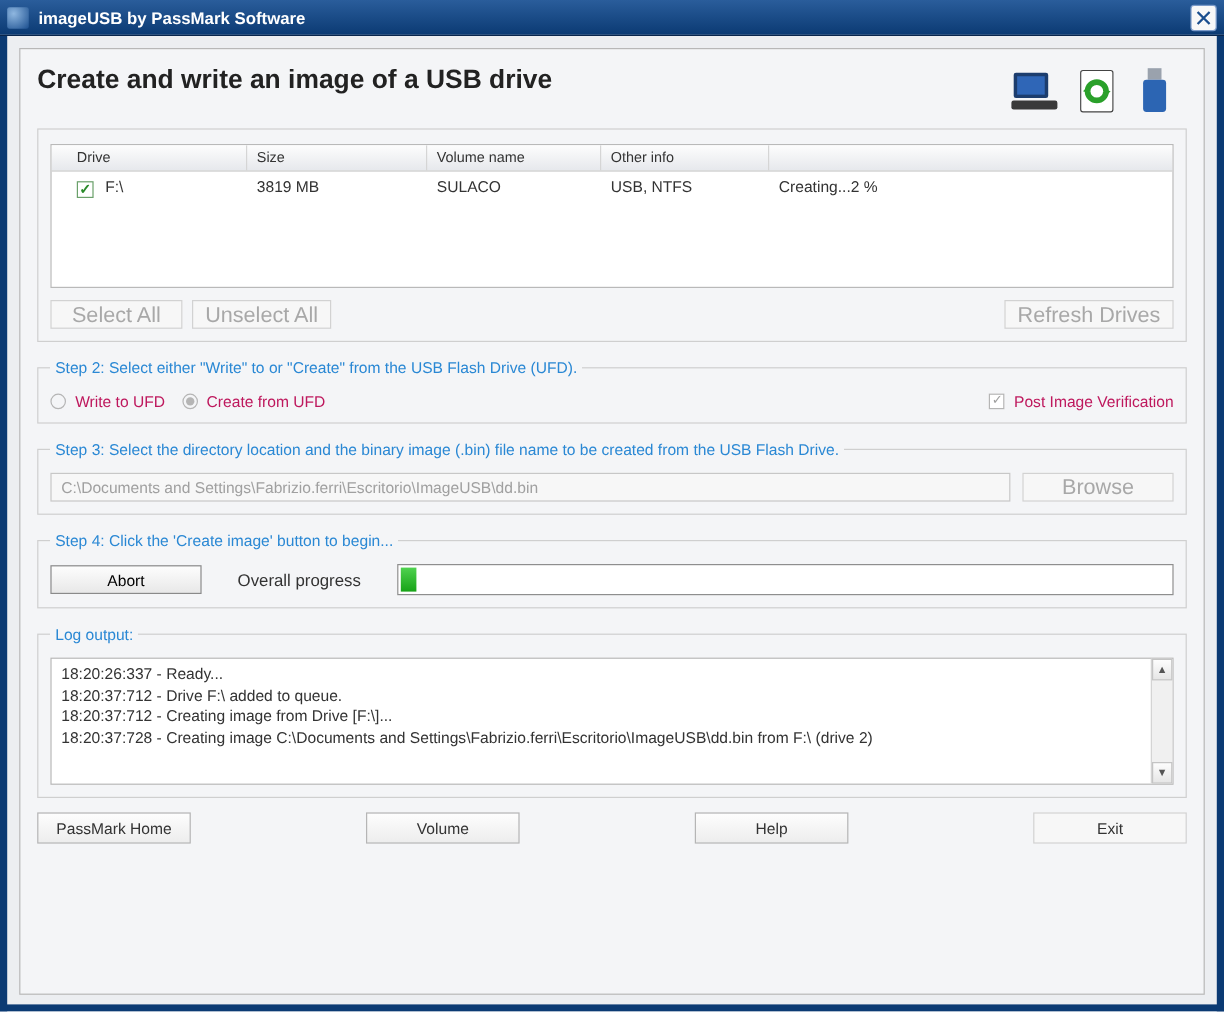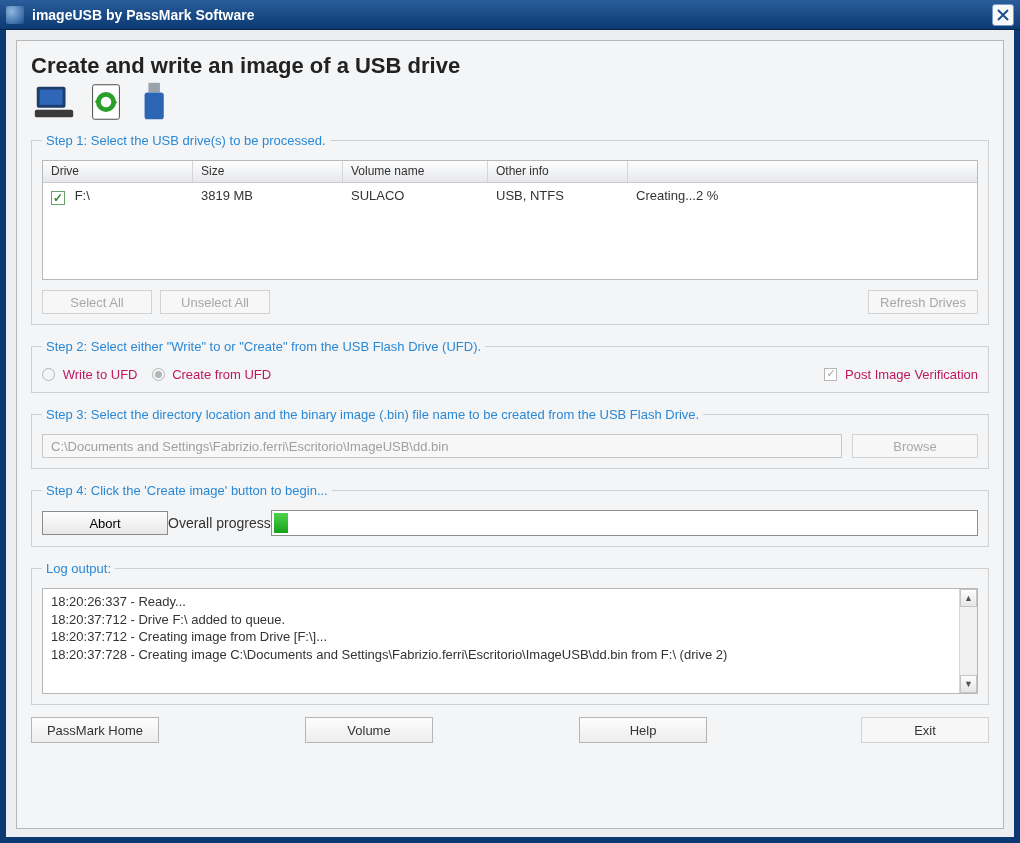--- a/index.html
+++ b/index.html
@@ -64,21 +64,20 @@
     background: #f4f5f7;
     border: 1px solid #b7b7b7;
     padding: 12px 14px 10px 14px;
     display: flex;
     flex-direction: column;
   }
   .header-row {
     display: flex;
     align-items: flex-start;
     margin-bottom: 8px;
-    flex-direction: column;
   }
   h1 {
     margin: 0;
     font-size: 22px;
     font-weight: bold;
     color: #222;
     flex: 1;
   }
   .header-icons {
     display: flex;
@@ -110,21 +109,21 @@
     background: linear-gradient(to bottom, #fdfdfd, #e6e8ec);
     border-bottom: 1px solid #c8c8c8;
     height: 22px;
     font-size: 12px;
     color: #333;
   }
   .dt-head > div {
     padding: 3px 8px;
     border-right: 1px solid #d5d5d5;
   }
-  .col-drive { width: 150px; }
+  .col-drive { width: 150px; margin-left: 13px; }
   .col-size  { width: 150px; }
   .col-vol   { width: 145px; }
   .col-other { width: 140px; }
   .col-status{ width: 210px; }
   .col-sp    { flex: 1; border-right: none !important; }
   .dt-row {
     display: flex;
     height: 24px;
     align-items: center;
     font-size: 13px;
@@ -151,21 +150,21 @@
     display: flex;
     margin-top: 10px;
     gap: 8px;
   }
   .btn {
     height: 24px;
     min-width: 110px;
     border: 1px solid #b5b5b5;
     background: linear-gradient(to bottom, #fdfdfd, #ededed);
     color: #444;
-    font-size: 13px;
+    font-size: 18px;
     padding: 0 10px;
     cursor: pointer;
   }
   .btn.disabled {
     color: #a8a8a8;
     background: #f7f7f7;
     border-color: #d2d2d2;
     cursor: default;
   }
   .spacer { flex: 1; }
@@ -214,21 +213,21 @@
   .path-input {
     flex: 1;
     height: 24px;
     border: 1px solid #c7c7c7;
     padding: 0 8px;
     background: #f7f7f7;
     color: #a0a0a0;
     font-size: 13px;
   }
   
-  .step4-row { display: flex; align-items: center; gap: 0; }
+  .step4-row { display: flex; align-items: center; gap: 30px; }
   .abort-btn {
     width: 126px; height: 24px;
     border: 1px solid #8a8a8a;
     background: linear-gradient(to bottom, #fdfdfd, #e8e8e8);
     font-size: 13px;
     cursor: pointer;
   }
   .progress-label { font-size: 14px; color: #333; }
   .progress-outer {
     flex: 1;
@@ -314,21 +313,20 @@
             <path d="M18 26 l-6 -2 5 -5 z" fill="#2aa02a"></path>
           </svg>
           <svg class="hdr-icon" viewBox="0 0 48 48">
             <rect x="14" y="4" width="12" height="10" fill="#9aa2ad"></rect>
             <rect x="10" y="14" width="20" height="28" rx="3" fill="#2c65b3"></rect>
           </svg>
         </div>
       </div>
 
       <fieldset class="step">
-        <legend>Step 1: Select the USB drive(s) to be processed.</legend>
         <div class="drive-table">
           <div class="dt-head">
             <div class="col-drive">Drive</div>
             <div class="col-size">Size</div>
             <div class="col-vol">Volume name</div>
             <div class="col-other">Other info</div>
             <div class="col-sp"></div>
           </div>
           <div class="dt-row">
             <div class="col-drive">

